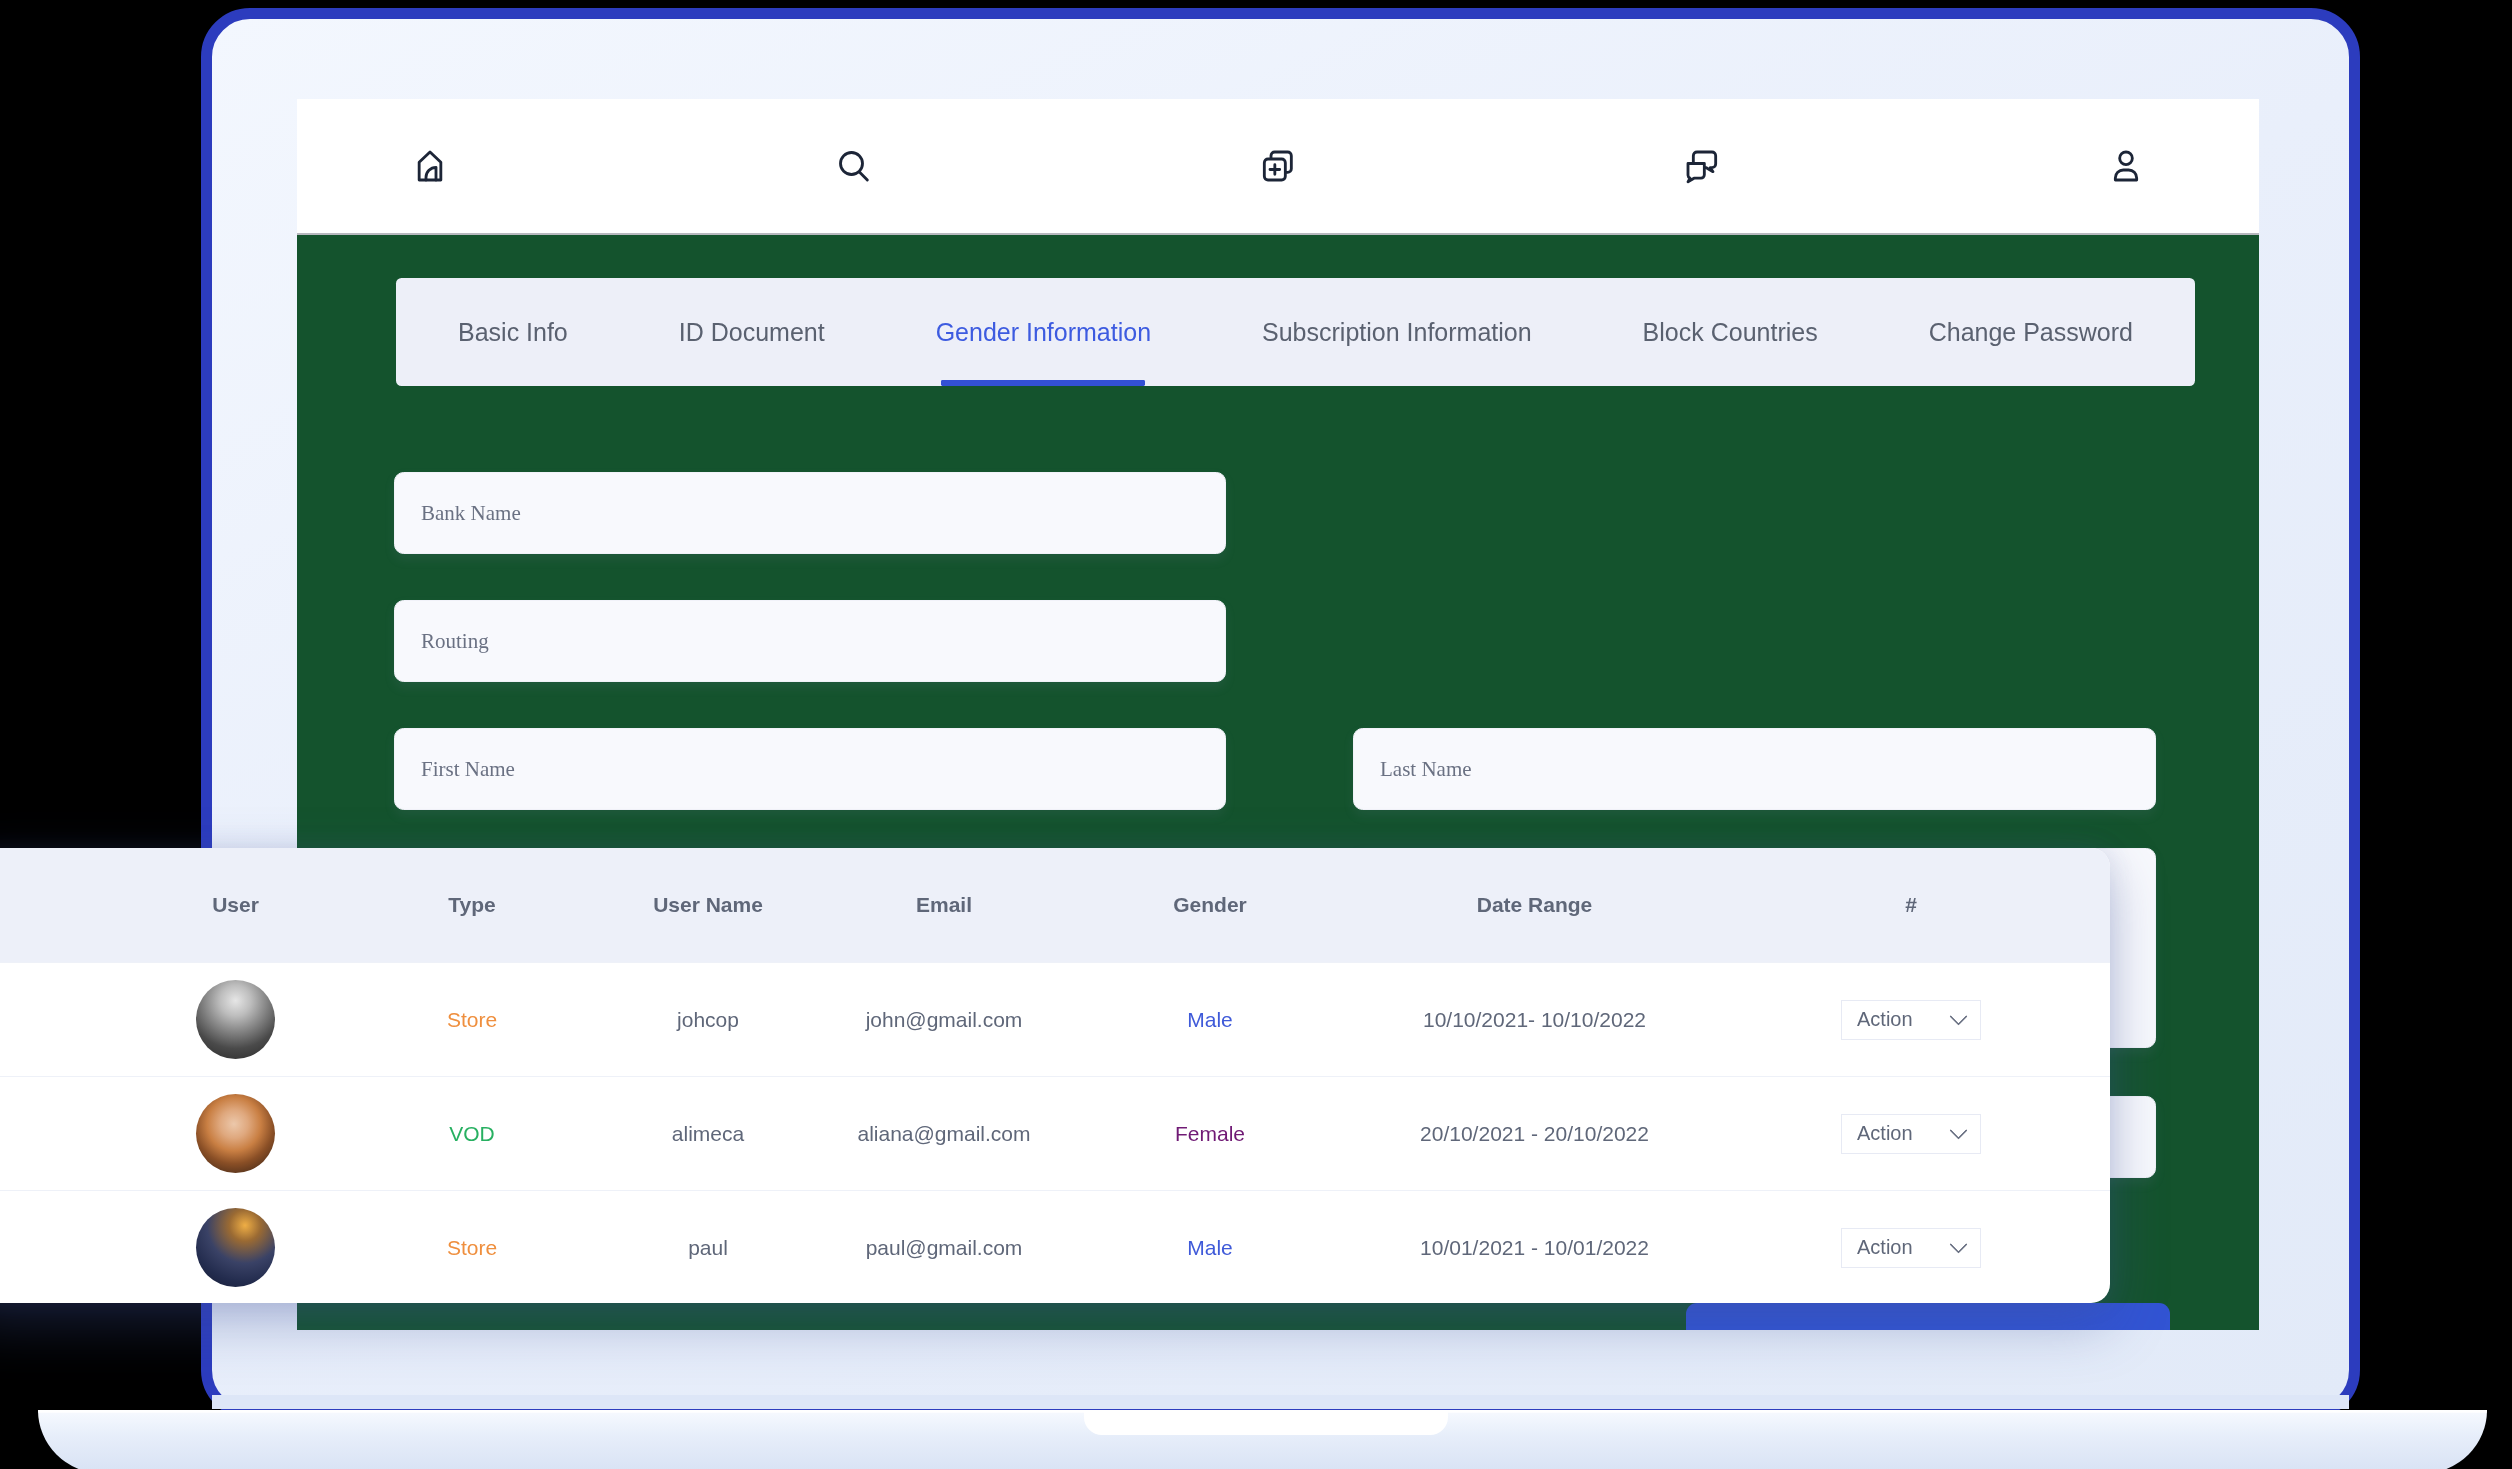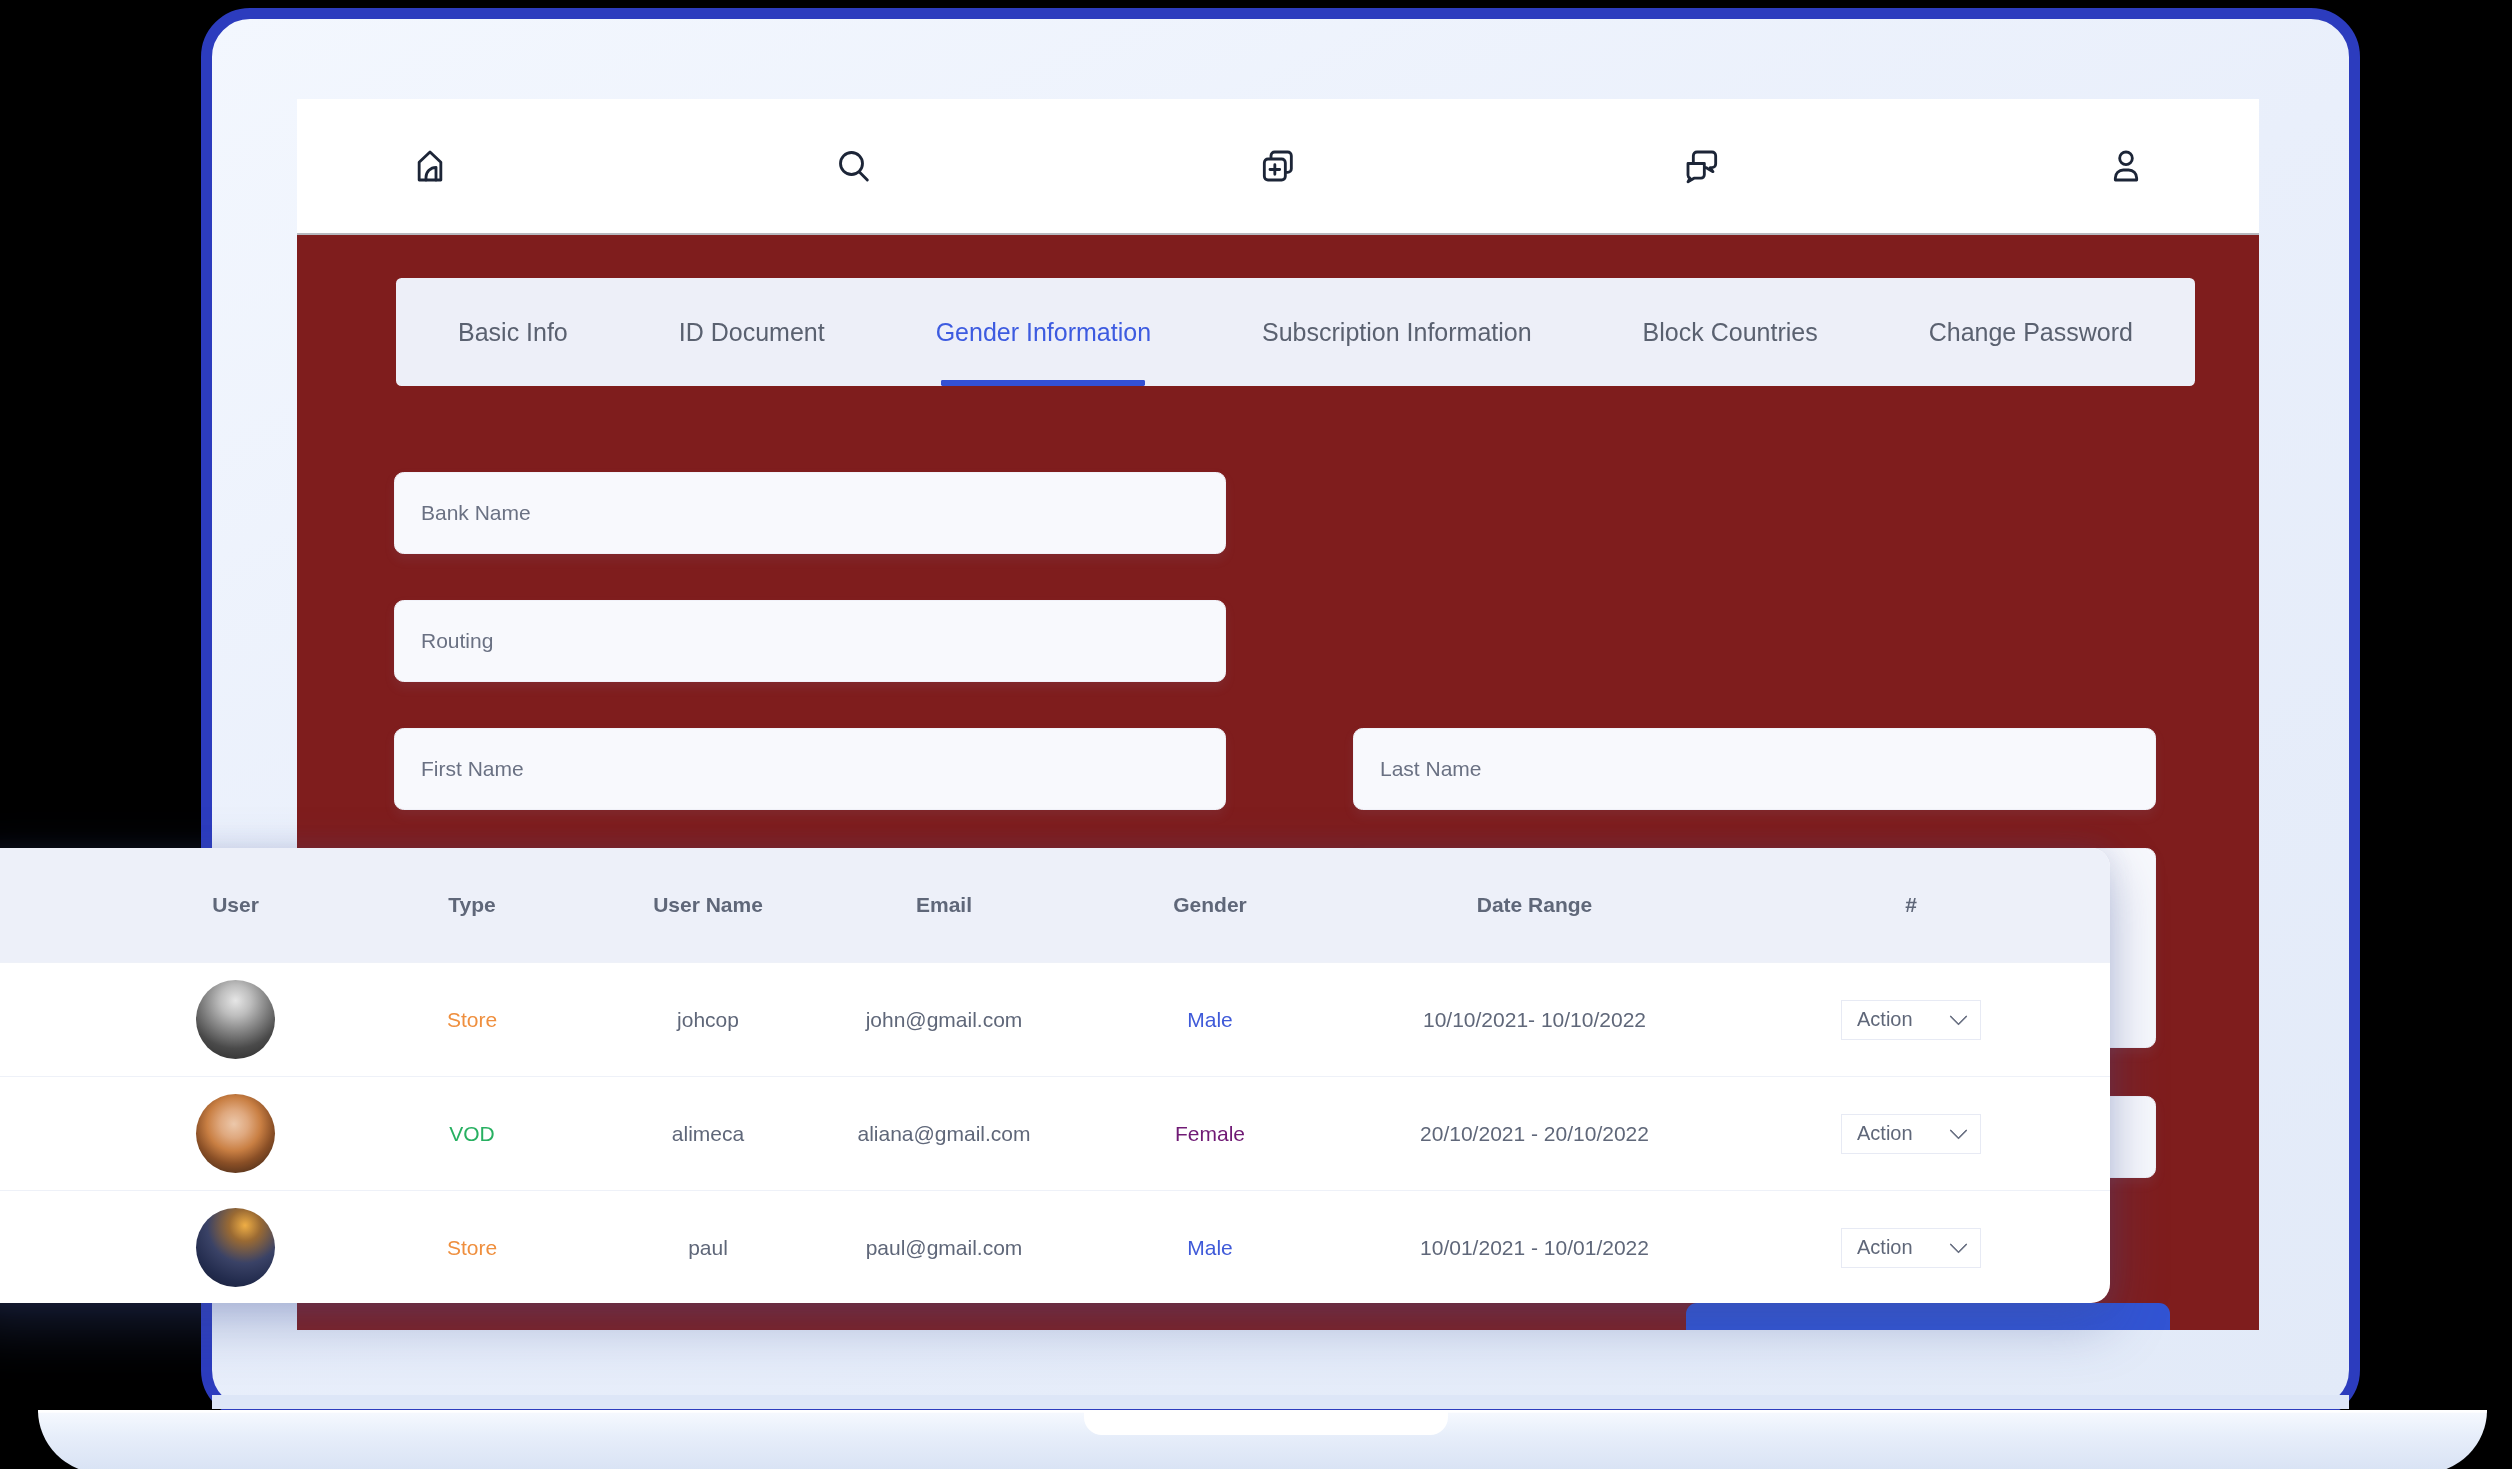--- a/index.html
+++ b/index.html
@@ -23,21 +23,21 @@
     border-radius:0 0 68px 68px;z-index:4;
     box-shadow:inset 0 2.7px 0 rgba(255,255,255,.95);
   }
   .notch{
     position:absolute;left:1046px;top:0;width:364px;height:25px;
     background:#ffffff;border-radius:0 0 18px 18px;
   }
   
   .app{
     position:absolute;left:297px;top:99px;width:1962px;height:1231px;
-    background:#7f1d1d;overflow:hidden;z-index:5;
+    background:#14532d;overflow:hidden;z-index:5;
   }
   .topnav{
     height:136px;display:flex;align-items:center;justify-content:space-between;
     padding:0 113px;border-bottom:2.1px solid #b7b8be;box-sizing:border-box;
     background:#fff;
   }
   .navicon{width:40px;height:40px;display:flex;align-items:center;justify-content:center;cursor:pointer;}
   .navicon svg{width:40px;height:40px;}
   
   .tabbar{
@@ -54,21 +54,21 @@
   .tab.active::after{
     content:"";position:absolute;left:50%;transform:translateX(-50%);
     bottom:0;width:204px;height:6.2px;background:#3350d4;border-radius:1.4px;
   }
   
   .field{
     position:absolute;height:82px;background:#f8f9fd;
     border:1.4px solid #f1f2f9;border-radius:9.6px;box-sizing:border-box;
     box-shadow:0 5.5px 11px rgba(140,150,190,.10);
     font-size:21px;color:#6a7183;padding:0 0 0 26px;outline:none;
-    font-family:Liberation Sans, sans-serif;
+    font-family:Liberation Serif, serif;
   }
   .field::placeholder{color:#6a7183;opacity:1;}
   .f-left{left:97px;width:832px;}
   .f-right{left:1056px;width:803px;}
   .r1{top:373px;} .r2{top:501px;} .r3{top:629px;}
   .frag-a{top:749px;height:200px;}
   .frag-b{top:997px;}
   
   .submit-btn{
     position:absolute;left:1389px;top:1204px;width:484px;height:103px;

